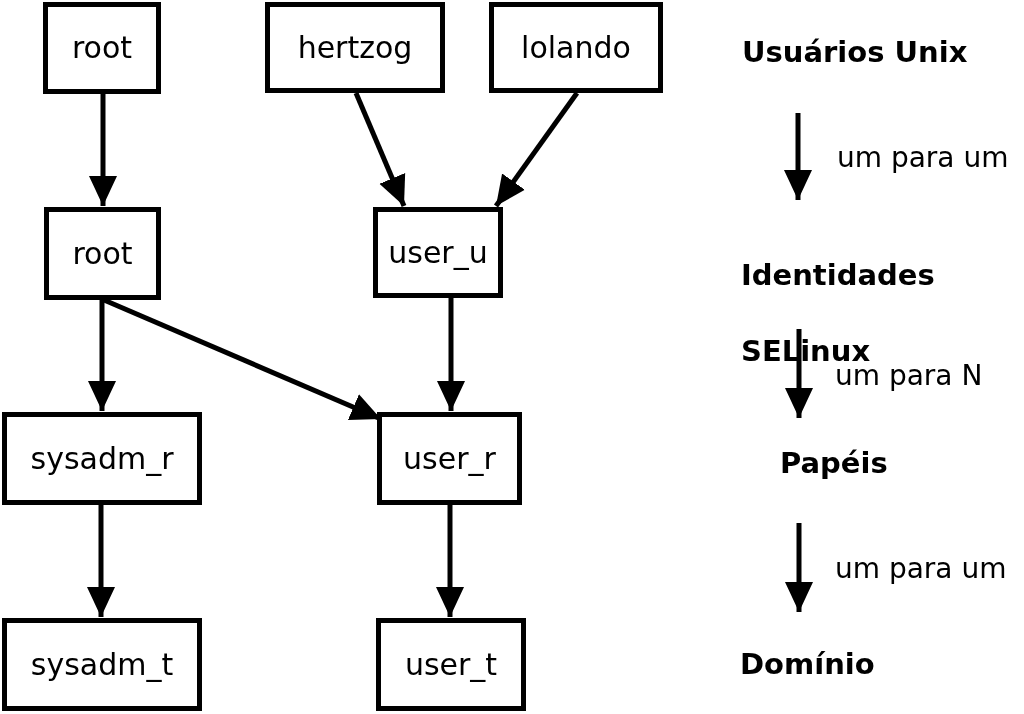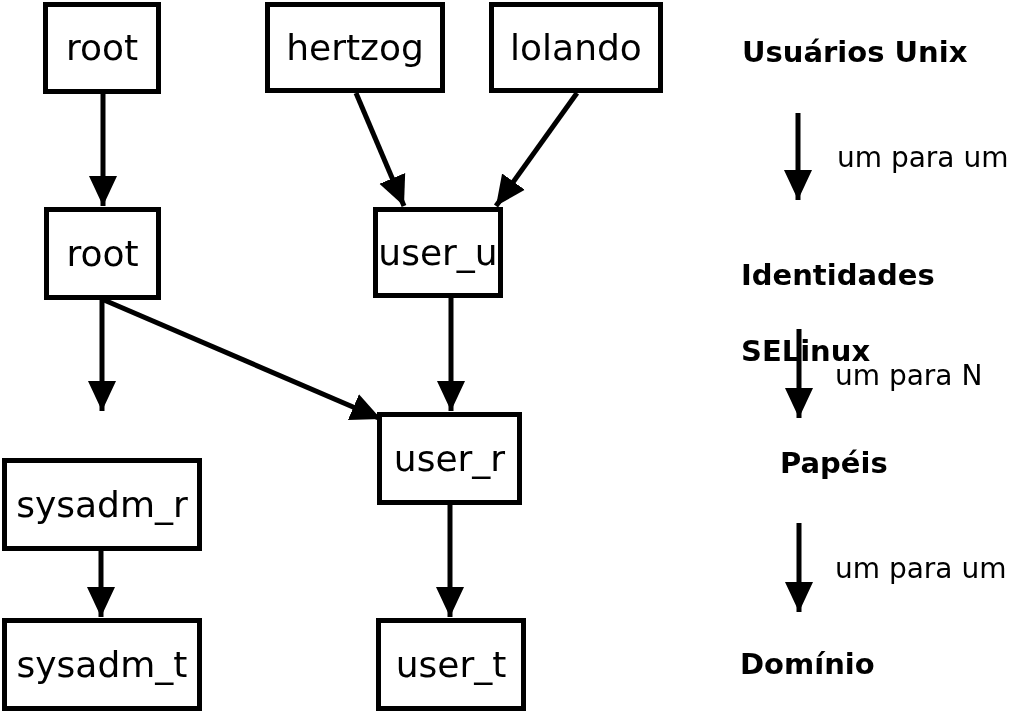--- a/index.html
+++ b/index.html
@@ -23,21 +23,21 @@
     height: 714px;
   }
   .node {
     position: absolute;
     box-sizing: border-box;
     border: 5px solid #000000;
     background: #ffffff;
     display: flex;
     align-items: center;
     justify-content: center;
-    font-size: 36px;
+    font-size: 30px;
     line-height: 1;
     white-space: nowrap;
   }
   .legend-text {
     position: absolute;
     font-size: 29px;
     font-weight: bold;
     line-height: 38px;
     white-space: pre-line;
   }
@@ -48,21 +48,21 @@
     line-height: 1.1;
     white-space: nowrap;
   }
 
   
   #box-root-unix    { left: 43px;  top: 2px;   width: 118px; height: 92px; }
   #box-hertzog      { left: 265px; top: 2px;   width: 180px; height: 91px; }
   #box-lolando      { left: 489px; top: 2px;   width: 174px; height: 91px; }
   #box-root-selinux { left: 44px;  top: 207px; width: 117px; height: 93px; }
   #box-user-u       { left: 373px; top: 207px; width: 130px; height: 91px; }
-  #box-sysadm-r     { left: 2px;   top: 412px; width: 200px; height: 93px; margin-top: 46px; }
+  #box-sysadm-r     { left: 2px;   top: 412px; width: 200px; height: 93px; }
   #box-user-r       { left: 377px; top: 412px; width: 145px; height: 93px; }
   #box-sysadm-t     { left: 2px;   top: 618px; width: 200px; height: 93px; }
   #box-user-t       { left: 376px; top: 618px; width: 150px; height: 93px; }
 
   
   #legend-unix-users  { left: 742px; top: 33px;  }
   #mapping-1          { left: 837px; top: 143px; }
   #legend-identities  { left: 741px; top: 218px; }
   #mapping-2          { left: 835px; top: 361px; }
   #legend-roles       { left: 740px; top: 444px; margin-left: 40px; }

